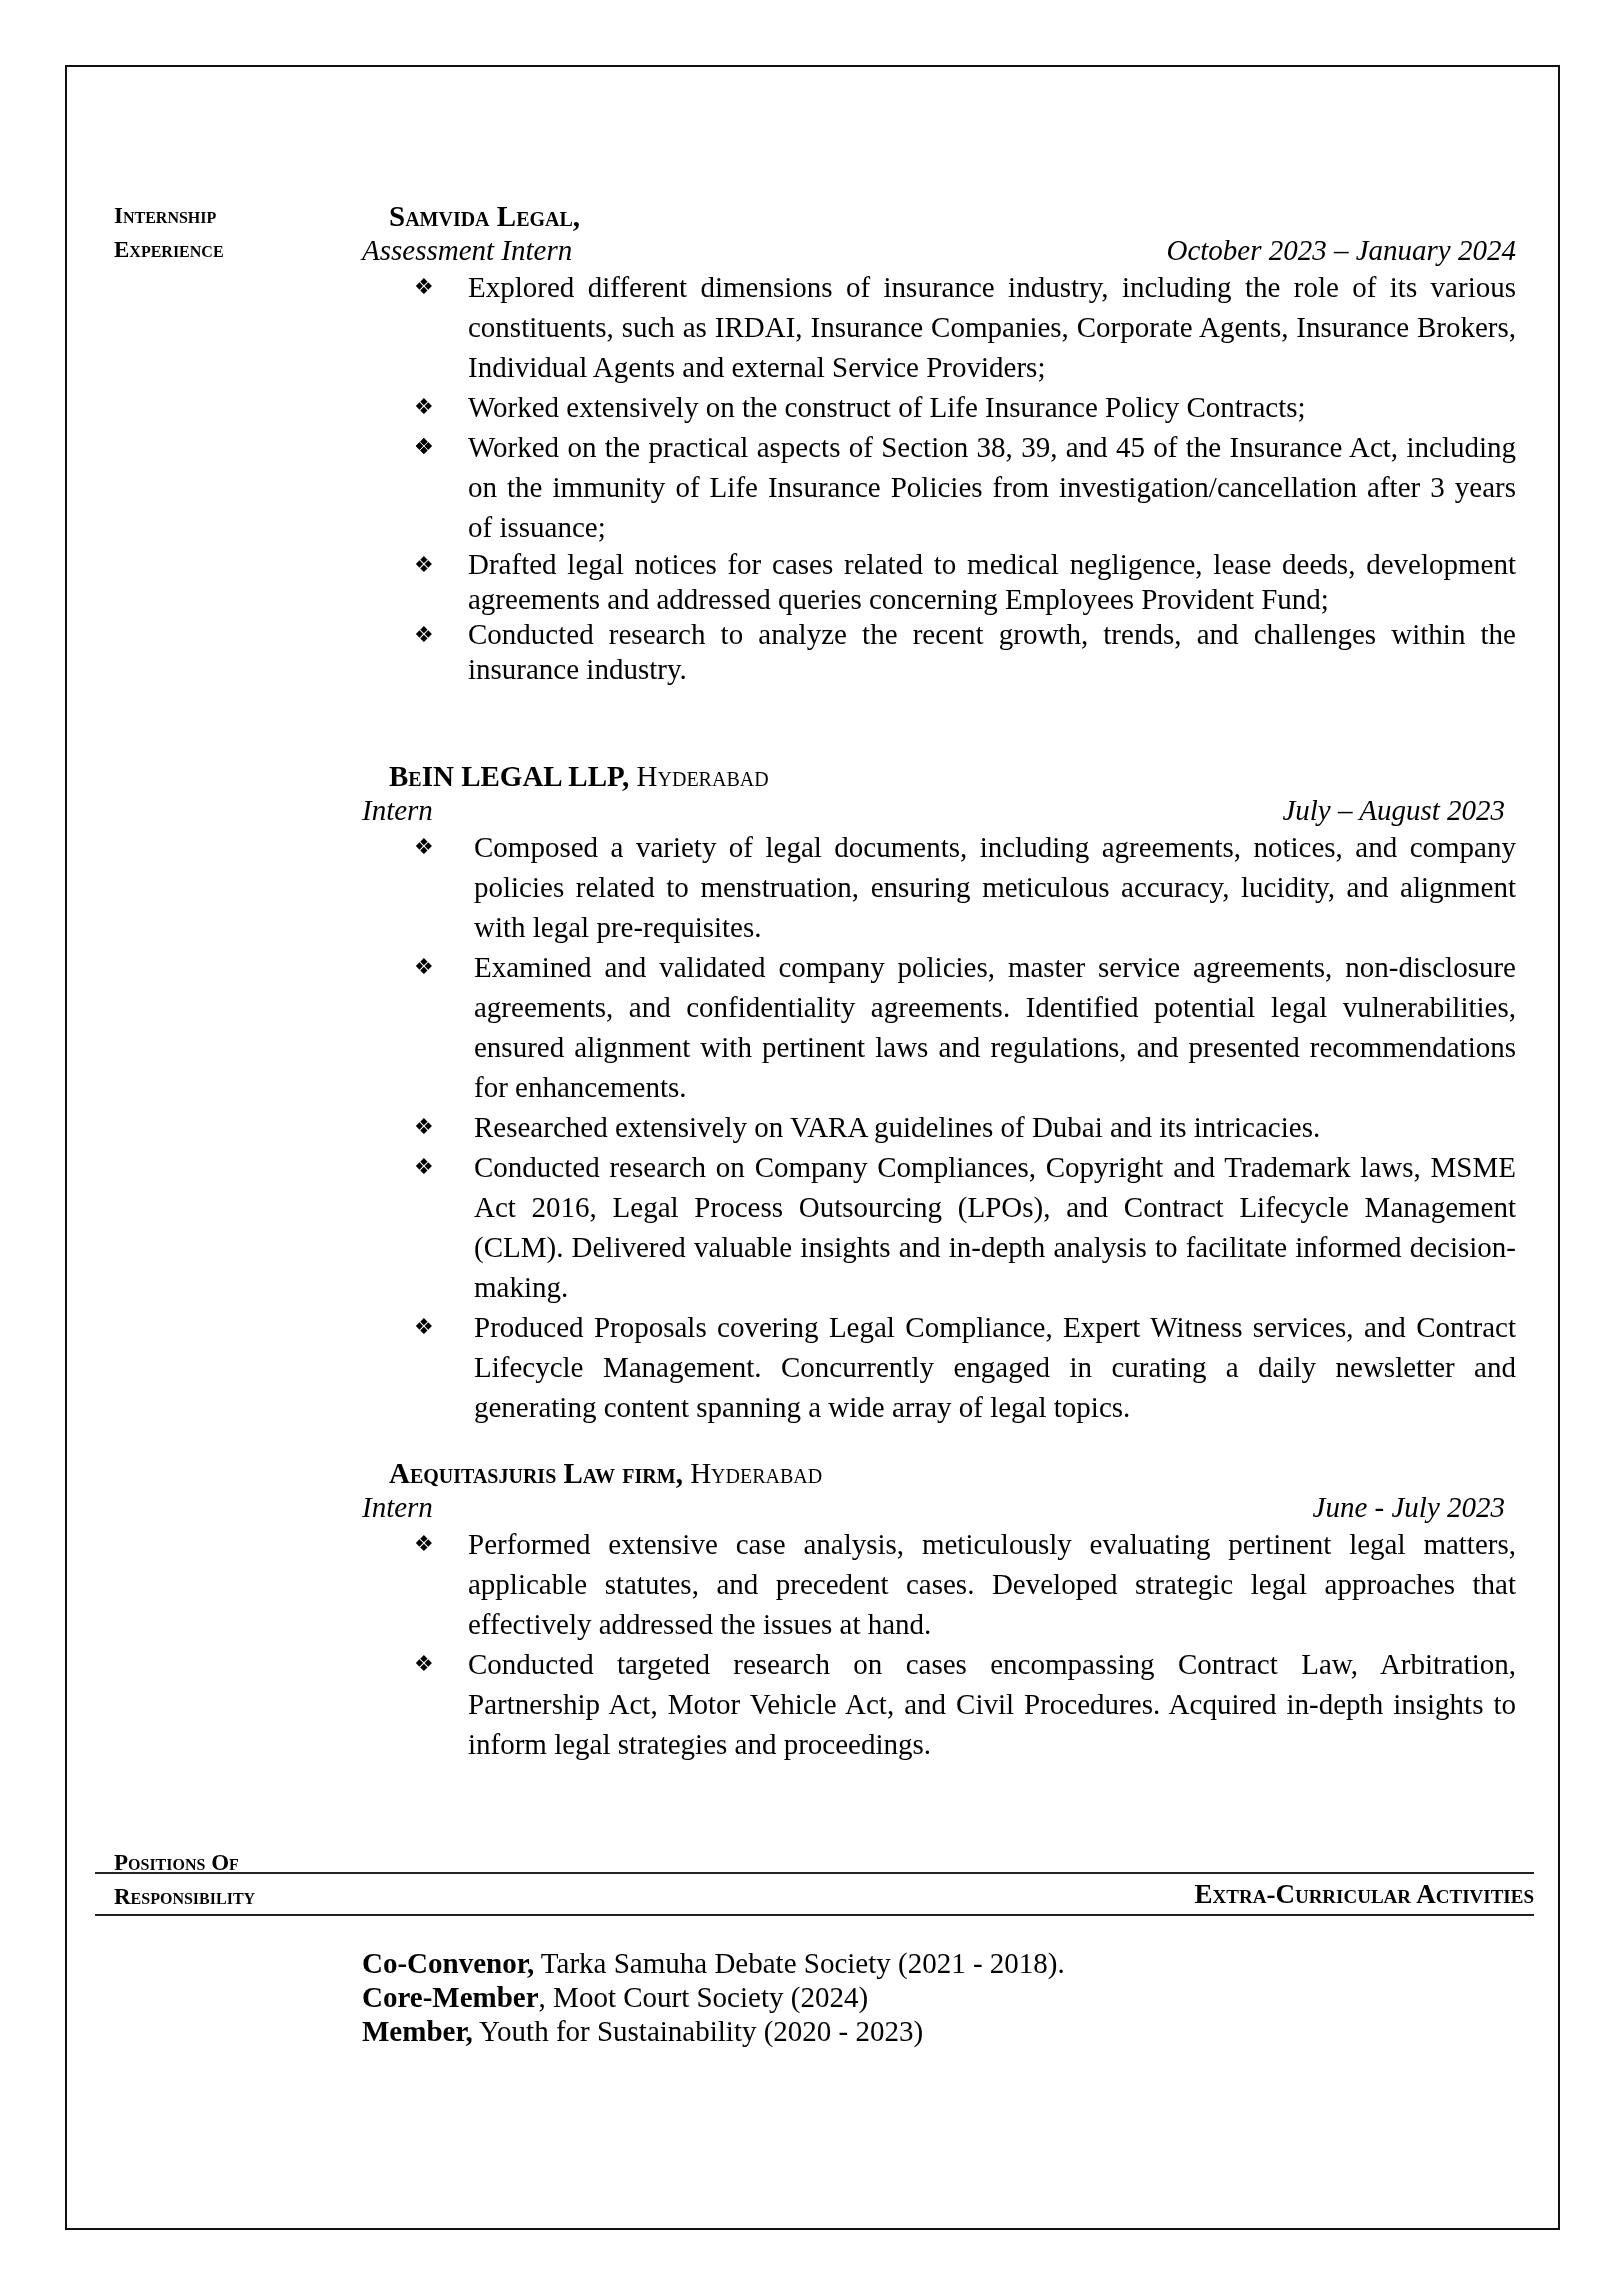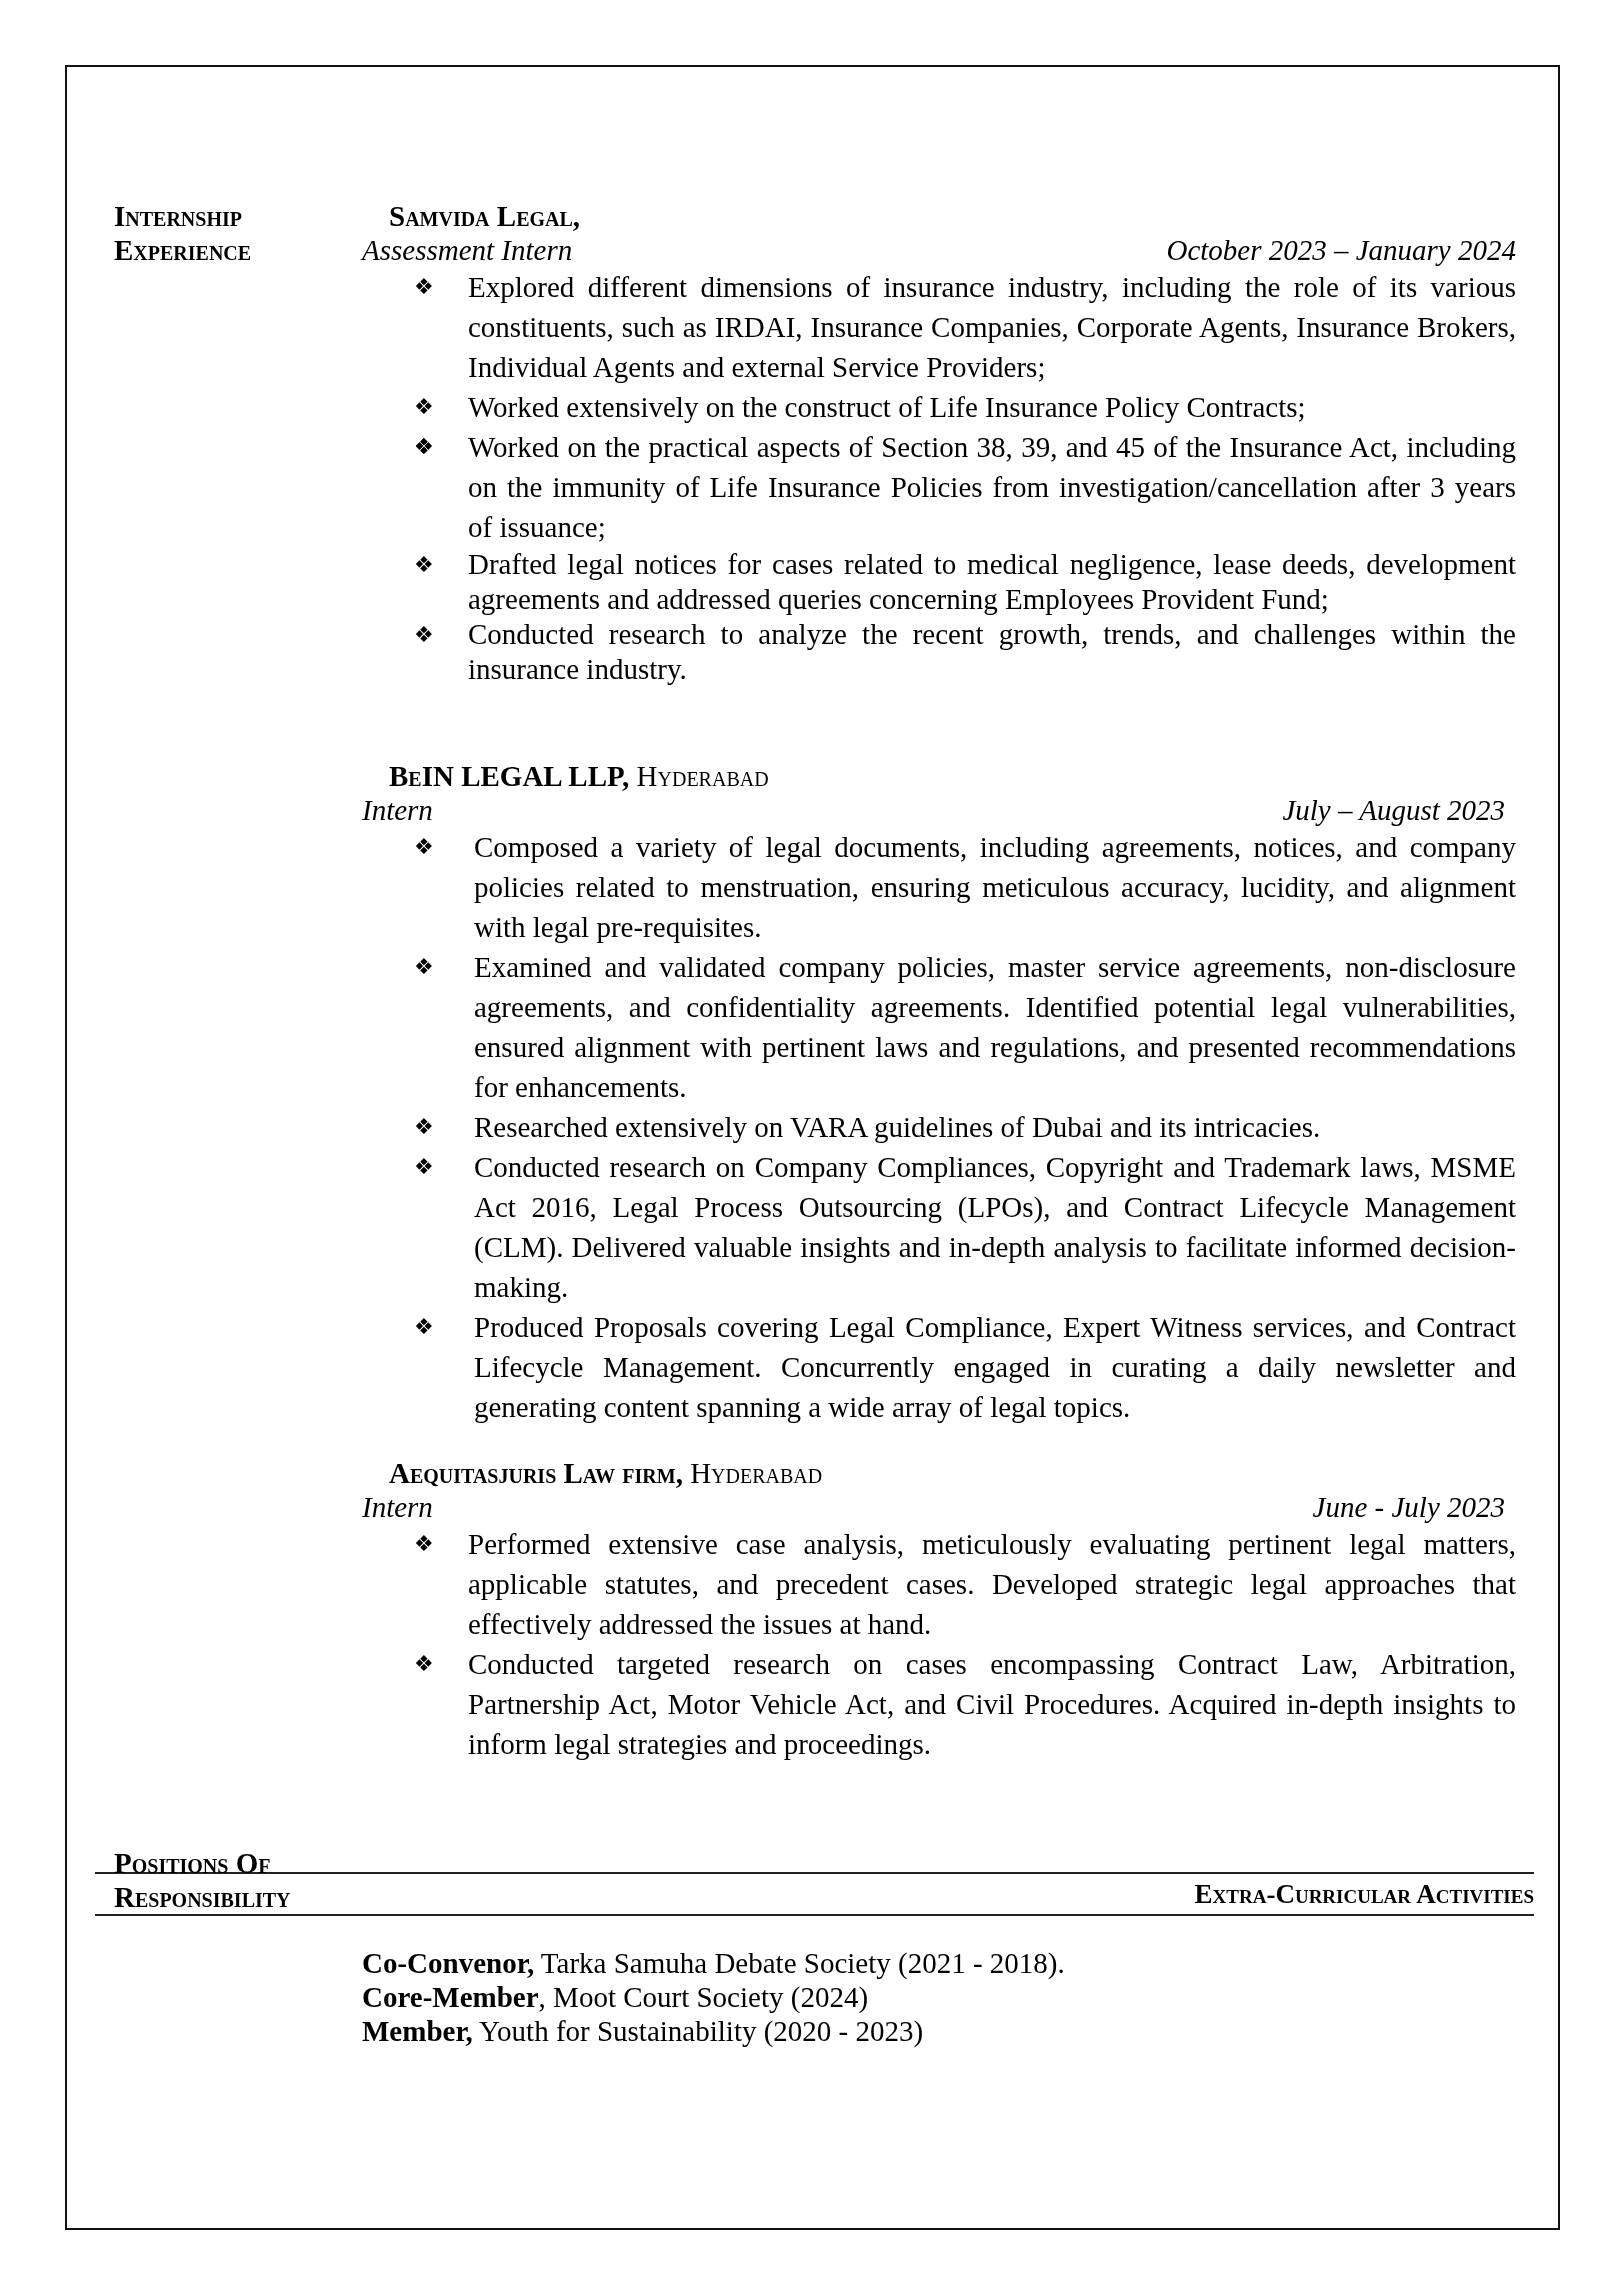--- a/index.html
+++ b/index.html
@@ -1,21 +1,21 @@
 <!DOCTYPE html>
 <html style="font-size:10.5px"><head>
 <meta charset="utf-8">
 <style>
   html, body { margin: 0; padding: 0; background: #ffffff; }
   body { width: 1623px; height: 2295px; position: relative; overflow: hidden;
          font-family: "Liberation Serif", "DejaVu Serif", serif; color: #000; }
   .page-border { position: absolute; left: 65px; top: 65px; width: 1491px; height: 2161px;
                  border: 2.6px solid #111; box-sizing: content-box; }
   .label { position: absolute; left: 114px; font-weight: bold; font-variant: small-caps;
-           font-size: 29px; line-height: 34px; }
+           font-size: 23px; line-height: 34px; }
   .col { position: absolute; left: 362px; width: 1154px; font-size: 29px; }
   .company { font-weight: bold; font-variant: small-caps; line-height: 34px; white-space: nowrap; margin-left: 27px; }
   .company .city { font-weight: normal; }
   .role-row { display: flex; justify-content: space-between; font-style: italic; line-height: 34px; text-align: center; }
   .role-row .dates.inset { padding-right: 11px; }
   ul.bullets { list-style: none; margin: 0; padding: 0; }
   ul.bullets li { position: relative; text-align: justify; line-height: 40px; }
   ul.bullets li .glyph { position: absolute; top: 0; font-size: 22px; }
   ul.b1 li { padding-left: 106px; }
   ul.b1 li .glyph { left: 52px; }

